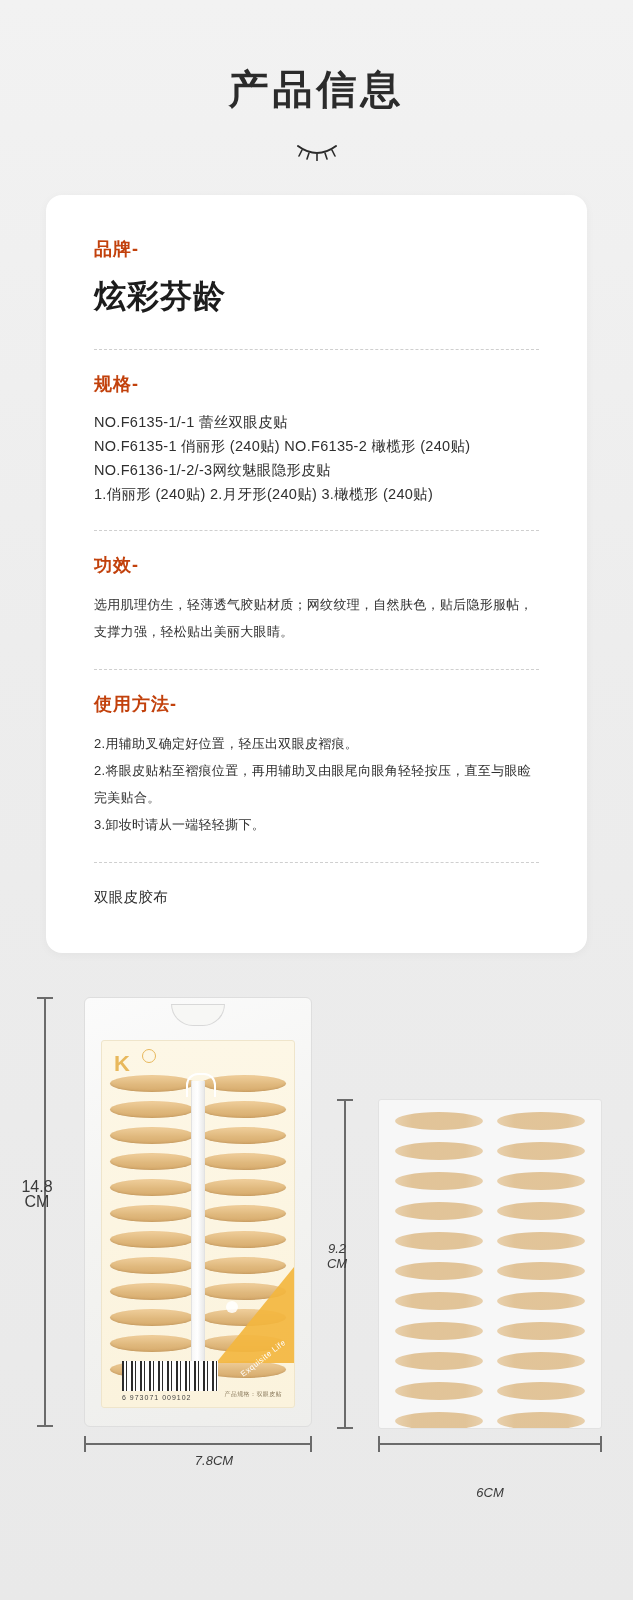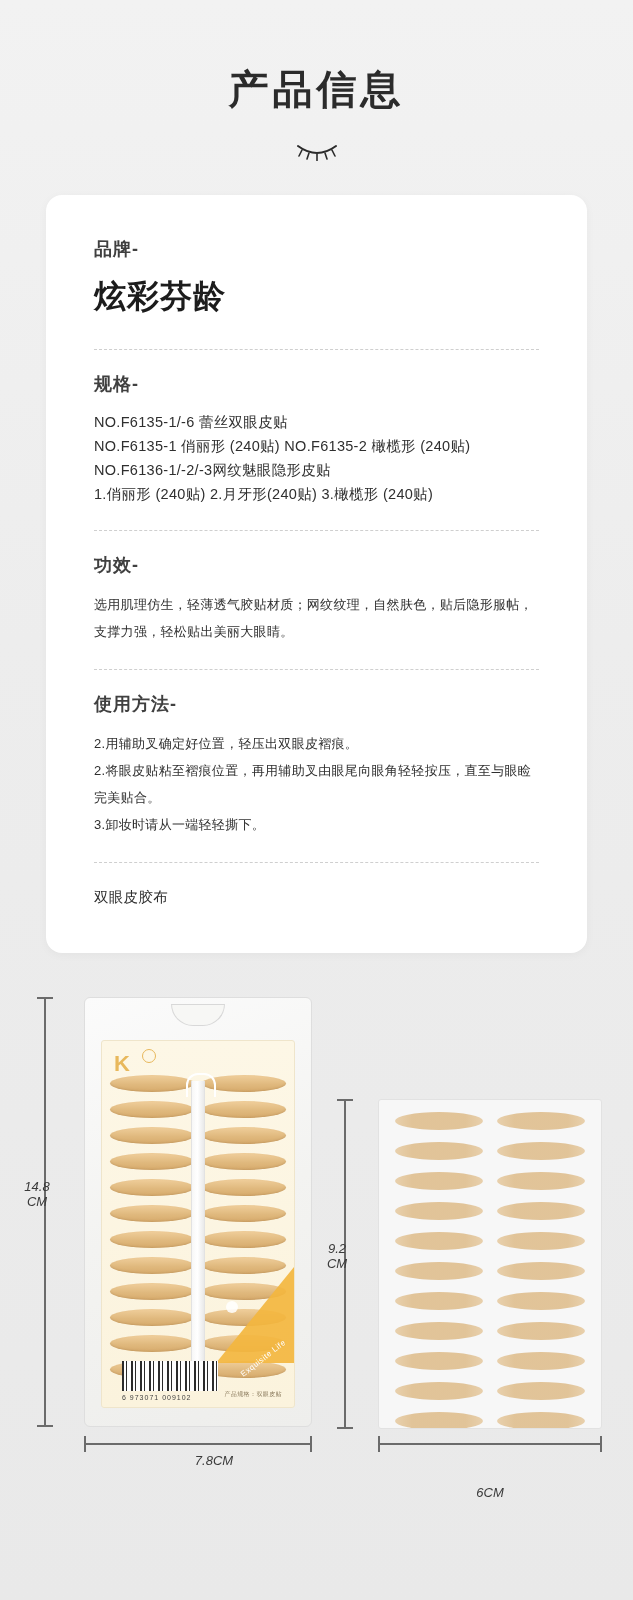--- a/index.html
+++ b/index.html
@@ -46,21 +46,21 @@
     margin: 34px 46px 0 46px;
     background: #ffffff;
     border-radius: 16px;
     padding: 42px 48px 40px 48px;
     box-shadow: 0 2px 10px rgba(0,0,0,0.04);
   }
 
   .section { padding-bottom: 4px; }
 
   .section-title {
-    color: #404040;
+    color: #c2410c;
     font-size: 18px;
     font-weight: bold;
     letter-spacing: 1px;
     margin-bottom: 14px;
   }
 
   .brand-name {
     font-size: 32px;
     font-weight: bold;
     color: #1c1c1c;
@@ -113,24 +113,23 @@
   }
   .v-ruler::before { top: 0; }
   .v-ruler::after  { bottom: 0; }
 
   .v-label {
     position: absolute;
     left: 16px;
     top: 200px;
     width: 42px;
     text-align: center;
-    font-size: 13px;
+    font-size: 16px;
     color: #3a3a3a;
     line-height: 15px;
-    font-style: italic;
   }
 
   .v-ruler2 {
     position: absolute;
     left: 344px;
     top: 120px;
     width: 2px;
     height: 330px;
     background: #6b6b6b;
   }
@@ -398,21 +397,21 @@
 
     <div class="section">
       <div class="section-title">品牌-</div>
       <div class="brand-name">炫彩芬龄</div>
     </div>
 
     <div class="divider"></div>
 
     <div class="section">
       <div class="section-title">规格-</div>
-      <div class="body-line">NO.F6135-1/-6  蕾丝双眼皮贴</div>
+      <div class="body-line">NO.F6135-1/-1  蕾丝双眼皮贴</div>
       <div class="body-line">NO.F6135-1 俏丽形 (240贴)    NO.F6135-2 橄榄形 (240贴)</div>
       <div class="body-line">NO.F6136-1/-2/-3网纹魅眼隐形皮贴</div>
       <div class="body-line">1.俏丽形 (240贴) 2.月牙形(240贴)  3.橄榄形 (240贴)</div>
     </div>
 
     <div class="divider"></div>
 
     <div class="section">
       <div class="section-title">功效-</div>
       <div class="body-para">选用肌理仿生，轻薄透气胶贴材质；网纹纹理，自然肤色，贴后隐形服帖，支撑力强，轻松贴出美丽大眼睛。</div>

